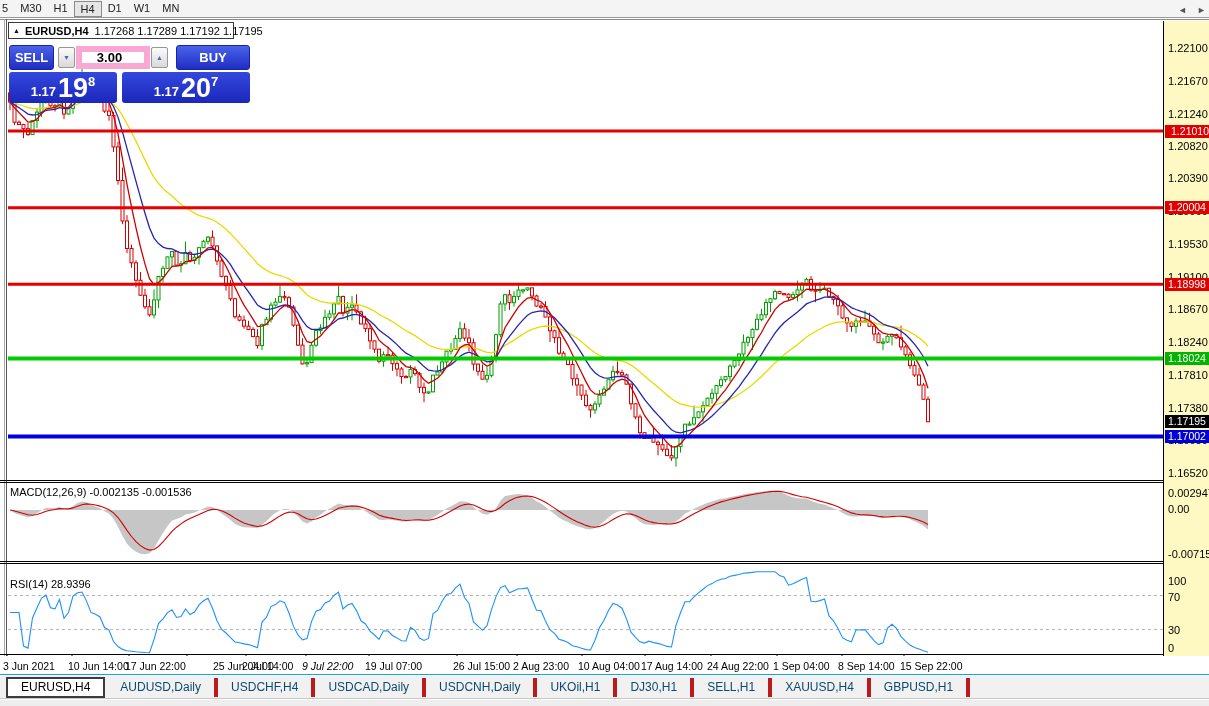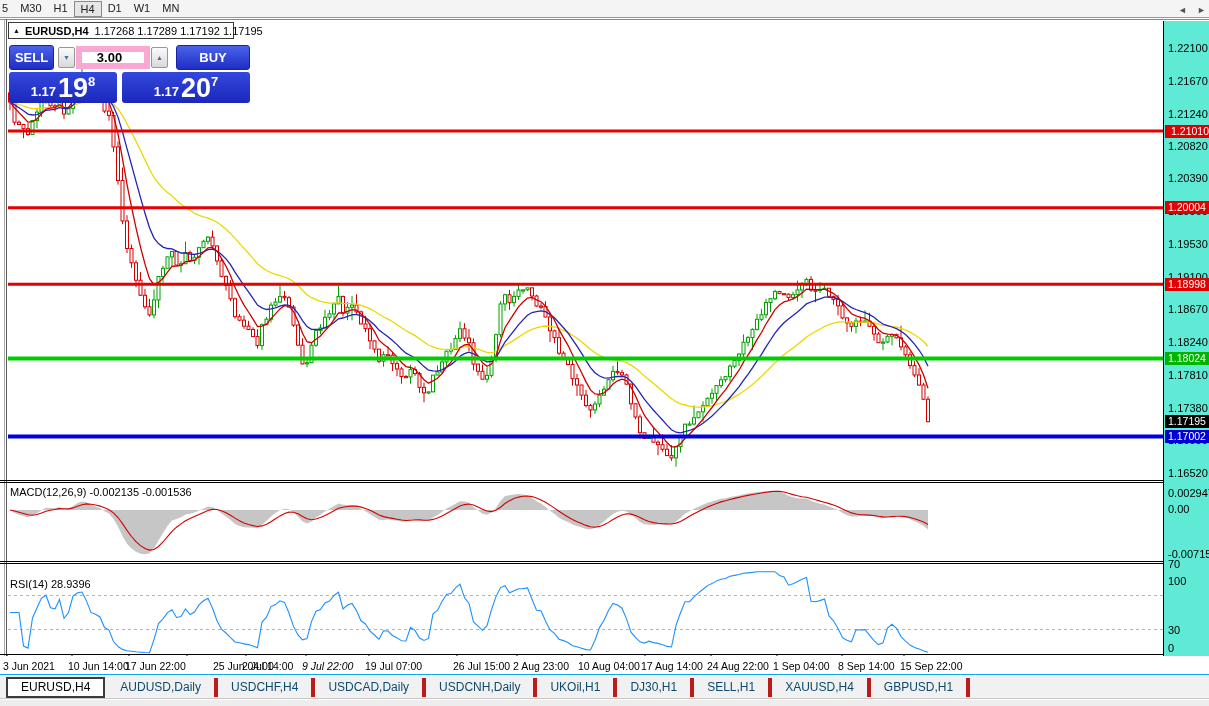--- a/index.html
+++ b/index.html
@@ -44,21 +44,21 @@
   .px-box { position:absolute; top:28px; height:31px; border-radius:3px;
     background:linear-gradient(#3448dd,#1b27bb); color:#fff; display:flex;
     align-items:flex-end; justify-content:center; cursor:pointer; }
   #sell-box { left:1px; width:108px; }
   #buy-box  { left:114px; width:128px; }
   .px-pre { font-size:13px; font-weight:bold; margin:0 2px 4px 0; }
   .px-big { font-size:27px; font-weight:bold; line-height:27px; margin-bottom:1px; }
   .px-sup { font-size:13px; font-weight:bold; align-self:flex-start; margin-top:2px; }
 
   
-  #price-axis { position:absolute; left:1164px; top:21px; width:45px; height:635px; background:#5eead4; }
+  #price-axis { position:absolute; left:1164px; top:21px; width:45px; height:635px; background:#fef9c3; }
   .ptick { position:absolute; left:4px; font-size:11px; color:#000; white-space:nowrap; }
   .ptag { position:absolute; left:1px; width:44px; height:13px; font-size:10.5px;
     line-height:13px; padding-left:3px; white-space:nowrap; }
 
   .ind-label { position:absolute; font-size:11px; color:#000; white-space:nowrap; }
   .ind-tick { position:absolute; left:1168px; font-size:11px; color:#000; white-space:nowrap; }
 
   
   #time-axis { position:absolute; left:0; top:656px; width:1209px; height:19px;
     background:#fff; border-bottom:1px solid #0ea5e9; }
@@ -625,21 +625,21 @@
   <div class="ind-label" style="left:10px;top:486px">MACD(12,26,9) -0.002135 -0.001536</div>
   <div class="ind-label" style="left:10px;top:578px">RSI(14) 28.9396</div>
 
   <div id="macd-axis">
       <div class="ind-tick" style="top: 487px;">0.002947</div>
       <div class="ind-tick" style="top: 503px;">0.00</div>
       <div class="ind-tick" style="top: 548px;">-0.007153</div>
     </div>
   <div id="rsi-axis">
       <div class="ind-tick" style="top: 575px;">100</div>
-      <div class="ind-tick" style="top: 558px; text-align: center;">70</div>
+      <div class="ind-tick" style="top: 591px; text-align: center;">70</div>
       <div class="ind-tick" style="top: 624px;">30</div>
       <div class="ind-tick" style="top: 642px;">0</div>
     </div>
 
   <div id="time-axis">
       <div class="tlabel" style="left: 3px;">3 Jun 2021</div>
       <div class="tlabel" style="left: 68px;">10 Jun 14:00</div>
       <div class="tlabel" style="left: 125px;">17 Jun 22:00</div>
       <div class="tlabel" style="left: 183px; padding-left: 30px;">25 Jun 04:00</div>
       <div class="tlabel" style="left: 242px;">2 Jul 14:00</div>

